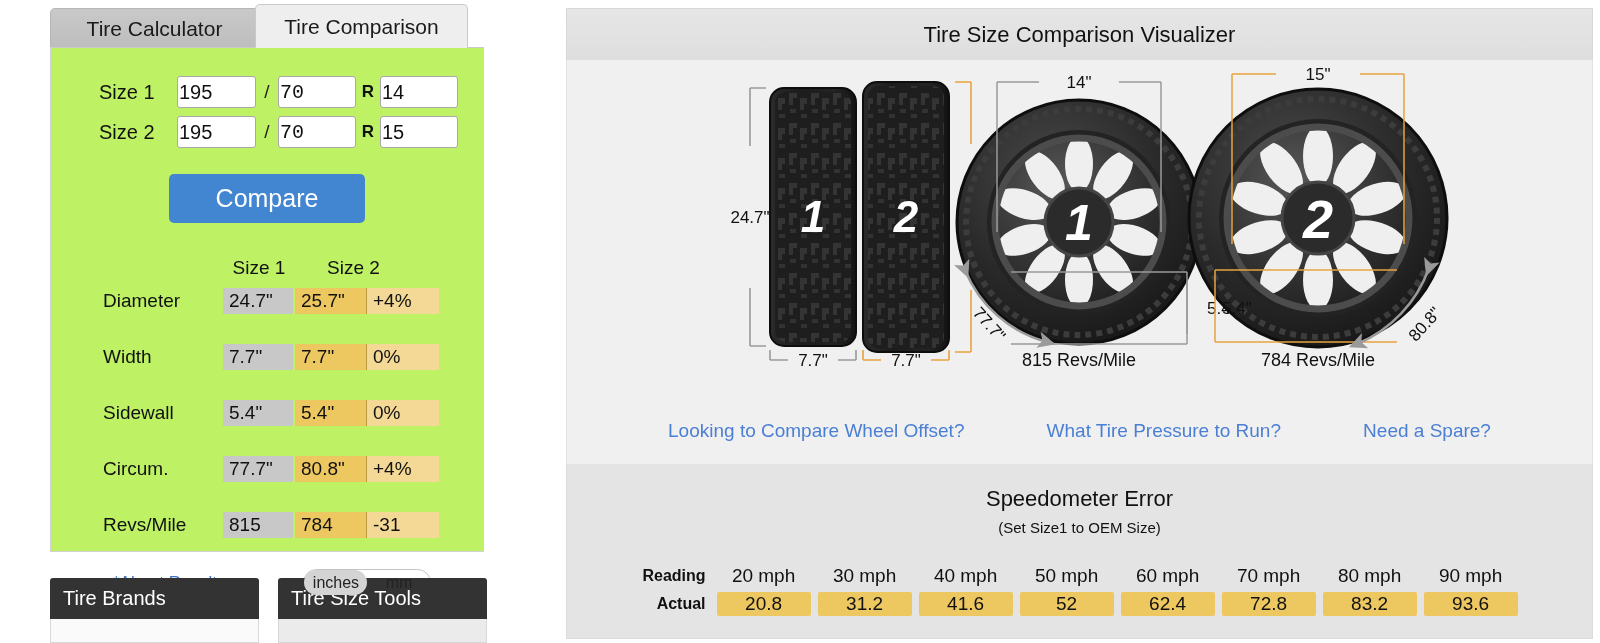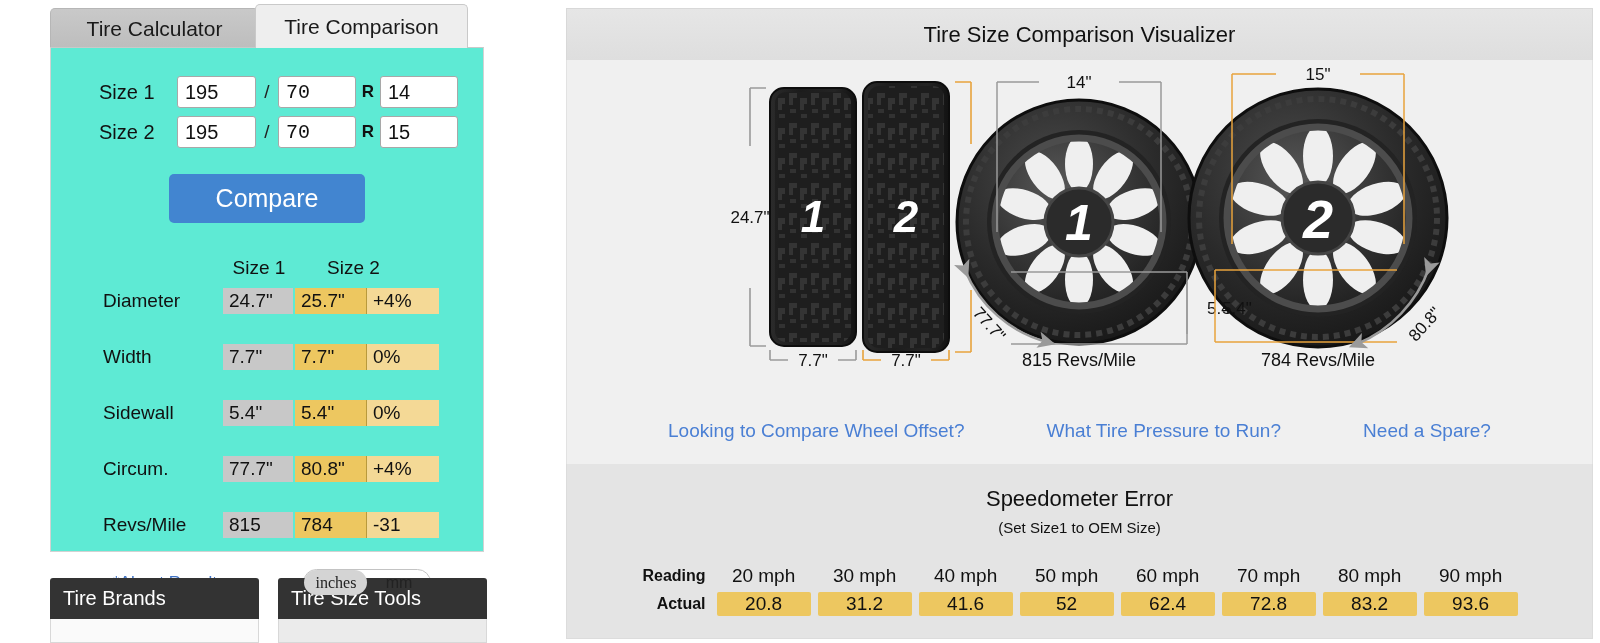--- a/index.html
+++ b/index.html
@@ -21,29 +21,29 @@
     border:1px solid #b6b6b6; border-bottom:none;
     border-radius:5px 5px 0 0;
     display:flex; align-items:center; justify-content:center;
     font-size:21px; color:#1a1a1a; cursor:pointer;
   }
   .tab.inactive { left:0; width:209px; background:linear-gradient(#c9c9c9,#bdbdbd);text-align:center; }
   .tab.active   { left:205px; width:213px; background:#eeeeee; top:4px; height:44px; border-color:#c9c9c9; z-index:2;}
 
   .panel-body {
     position:absolute; top:47px; left:0; width:434px; height:505px;
-    background:#5eead4; border:1px solid #d2d2d2; border-top:1px solid #c9c9c9;
+    background:#bef264; border:1px solid #d2d2d2; border-top:1px solid #c9c9c9;
   }
 
   .size-row { display:flex; align-items:center; margin:0 0 0 48px; height:40px; }
   .size-row.first { margin-top:24px; }
   .size-label { width:78px; font-size:20px; color:#111; }
   .inp {
     height:32px; background:#fff; border:1px solid #a8a8a8; border-radius:3px;
-    font-size:20px; color:#111; padding:0 7px; font-family:"Liberation Sans",sans-serif;
+    font-size:20px; color:#111; padding:0 1px; font-family:"Liberation Sans",sans-serif;
     line-height:30px;
   }
   .inp.w1 { width:79px; }
   .inp.w2 { width:78px;font-family:Liberation Mono, monospace; }
   .inp.w3 { width:78px; }
   .slash { width:22px; text-align:center; font-size:19px; color:#222; }
   .rlab  { width:24px; text-align:center; font-size:17px; font-weight:bold; color:#111; }
 
   .compare-btn {
     display:block; margin:22px auto 0; width:196px; height:49px;
@@ -71,21 +71,21 @@
   .bottom-row { display:flex; align-items:center; margin:30px 0 0 62px; }
   .about-link {
     font-size:17px; color:#3f72c4; text-decoration:underline; cursor:pointer;
   }
   .unit-toggle {
     margin-left:78px; width:128px; height:27px; border-radius:14px;
     background:#fff; border:1px solid #c3c3c3;
     display:flex; align-items:center; cursor:pointer; position:relative;
   }
   .unit-opt { flex:1; text-align:center; font-size:16px; color:#222; line-height:25px; z-index:2;}
-  .unit-opt.sel { background:#d4d4d4; border-radius:14px; height:25px;font-family:Liberation Serif, serif; }
+  .unit-opt.sel { background:#d4d4d4; border-radius:14px; height:25px; }
 
   
   .dark-buttons { position:absolute; left:50px; top:578px; display:flex; gap:19px; }
   .dark-btn {
     width:209px; height:41px; background:#333333; border-radius:3px 3px 0 0;
     color:#fff; font-size:20px; display:flex; align-items:center; padding-left:13px;
     cursor:pointer;
   }
   .dark-btn-under { position:absolute; top:619px; left:50px; display:flex; gap:19px;}
   .db-under { width:209px; height:24px; background:#fafafa; border:1px solid #d8d8d8; border-top:none;}

